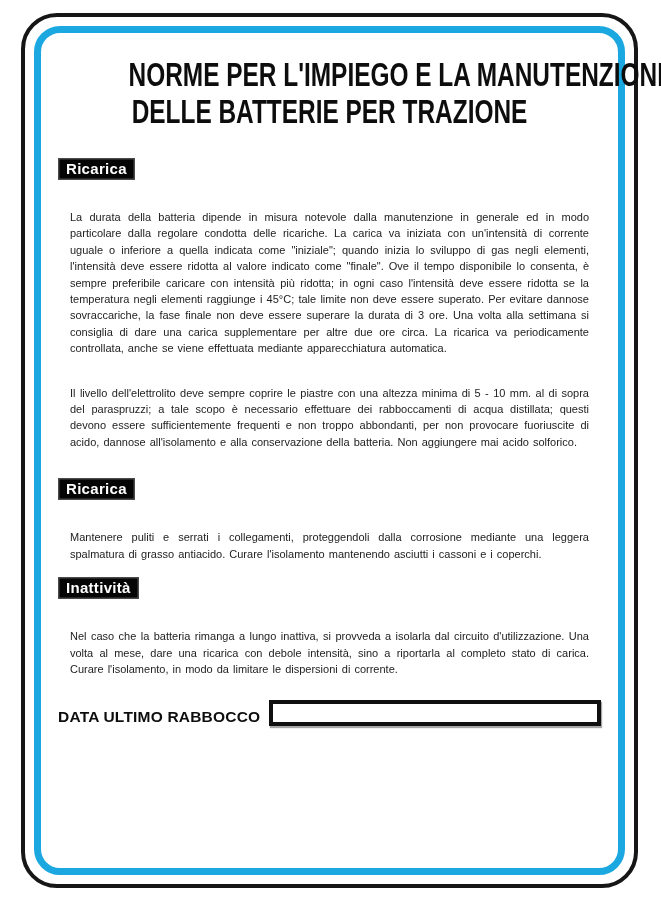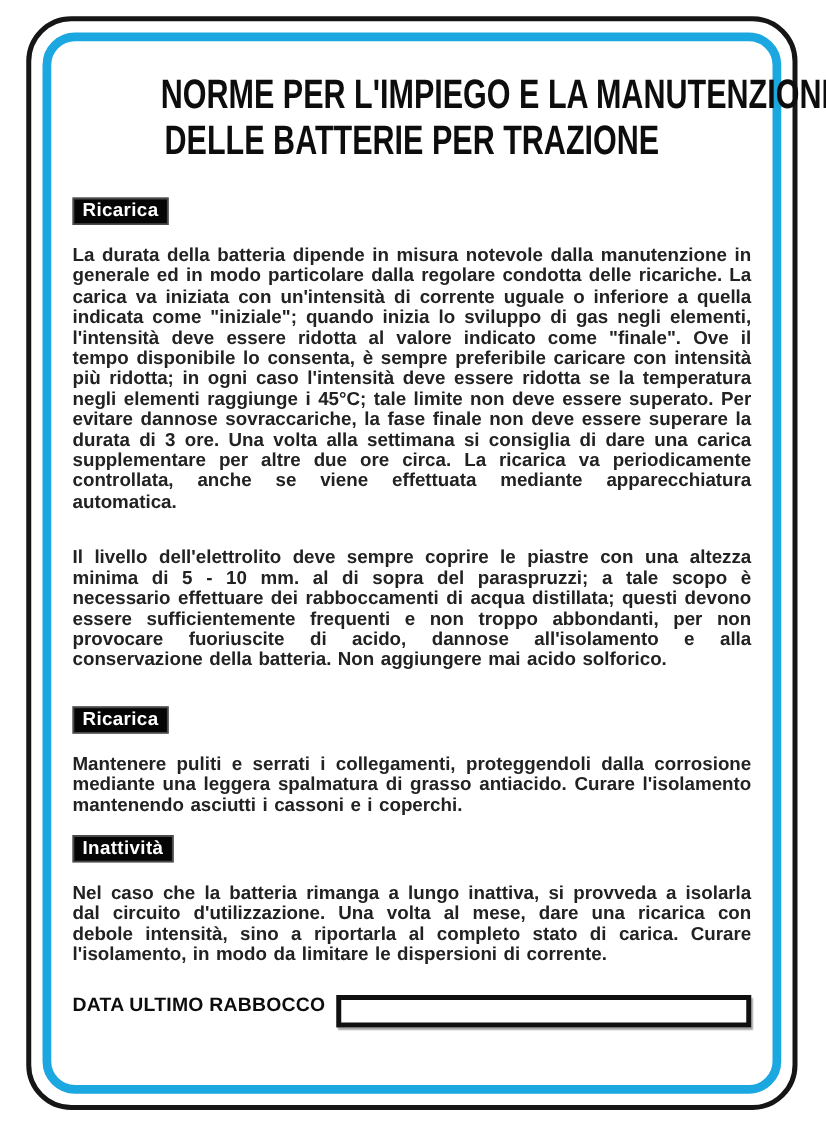--- a/index.html
+++ b/index.html
@@ -65,41 +65,40 @@
     color: #ffffff;
     font-weight: bold;
     font-size: 15px;
     line-height: 17px;
     padding: 2px 8px 3px 8px;
     box-shadow: inset 0 0 0 1.5px rgba(255,255,255,0.28);
     margin: 0 0 17px 0;
     letter-spacing: 0.3px;
   }
   .sec-body {
-    margin: 0;
-    font-size: 15px;
+    margin: 12px;
+    font-size: 11px;
     line-height: 16.4px;
     text-align: justify;
     color: #222222;
     word-spacing: 1px;
-    font-weight: bold;
   }
   .warning {
     margin: 19px 0 0 0;
     font-weight: bold;
     font-size: 13.5px;
     line-height: 17.5px;
     text-align: left;
     color: #111111;
     letter-spacing: 0.2px;
   }
   .date-row {
     margin-top: 23px;
     display: flex;
-    align-items: flex-start;
+    align-items: flex-end;
     gap: 9px;
   }
   .date-label {
     font-weight: bold;
     font-size: 15.5px;
     white-space: nowrap;
     color: #0d0d0d;
     letter-spacing: 0.2px;
   }
   .date-box {

